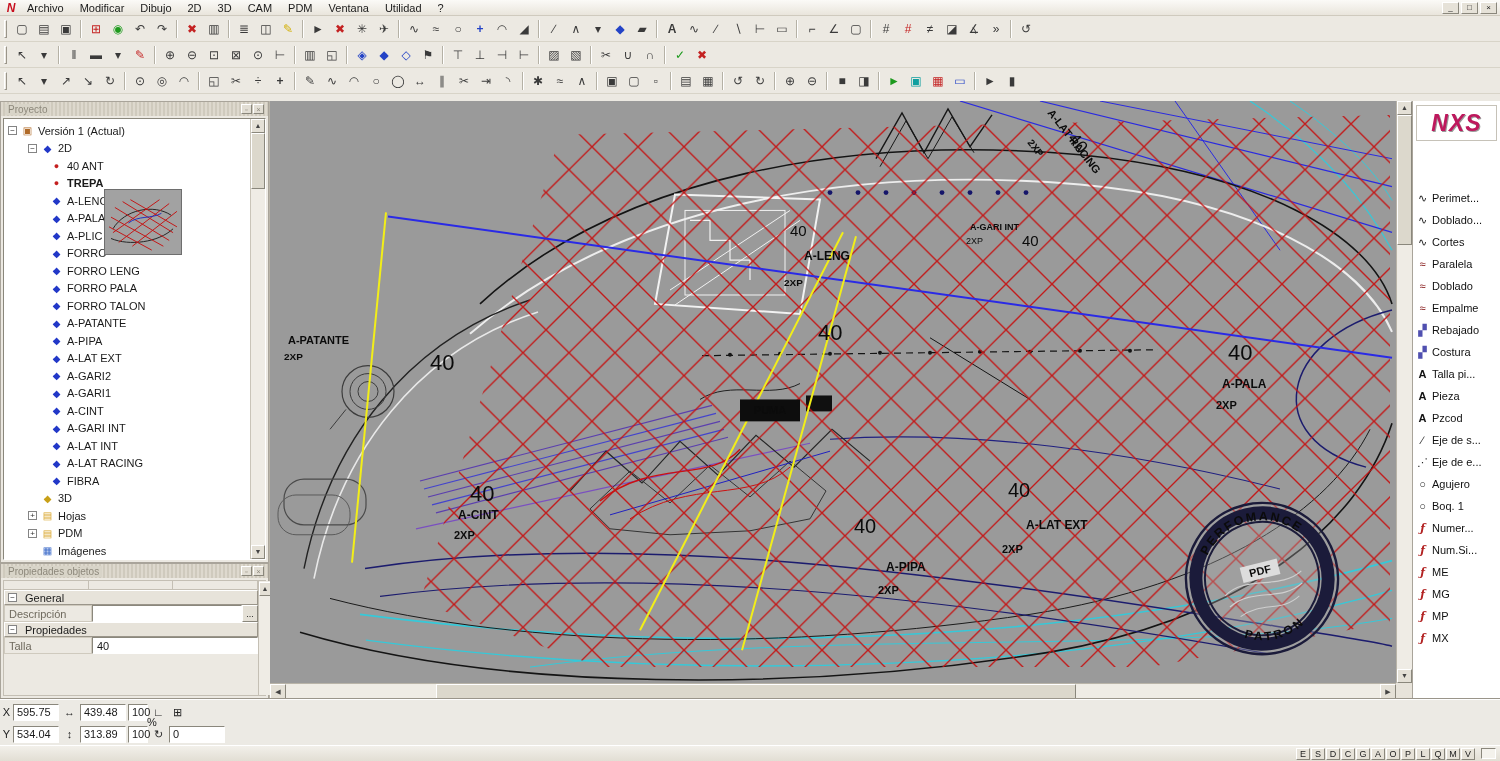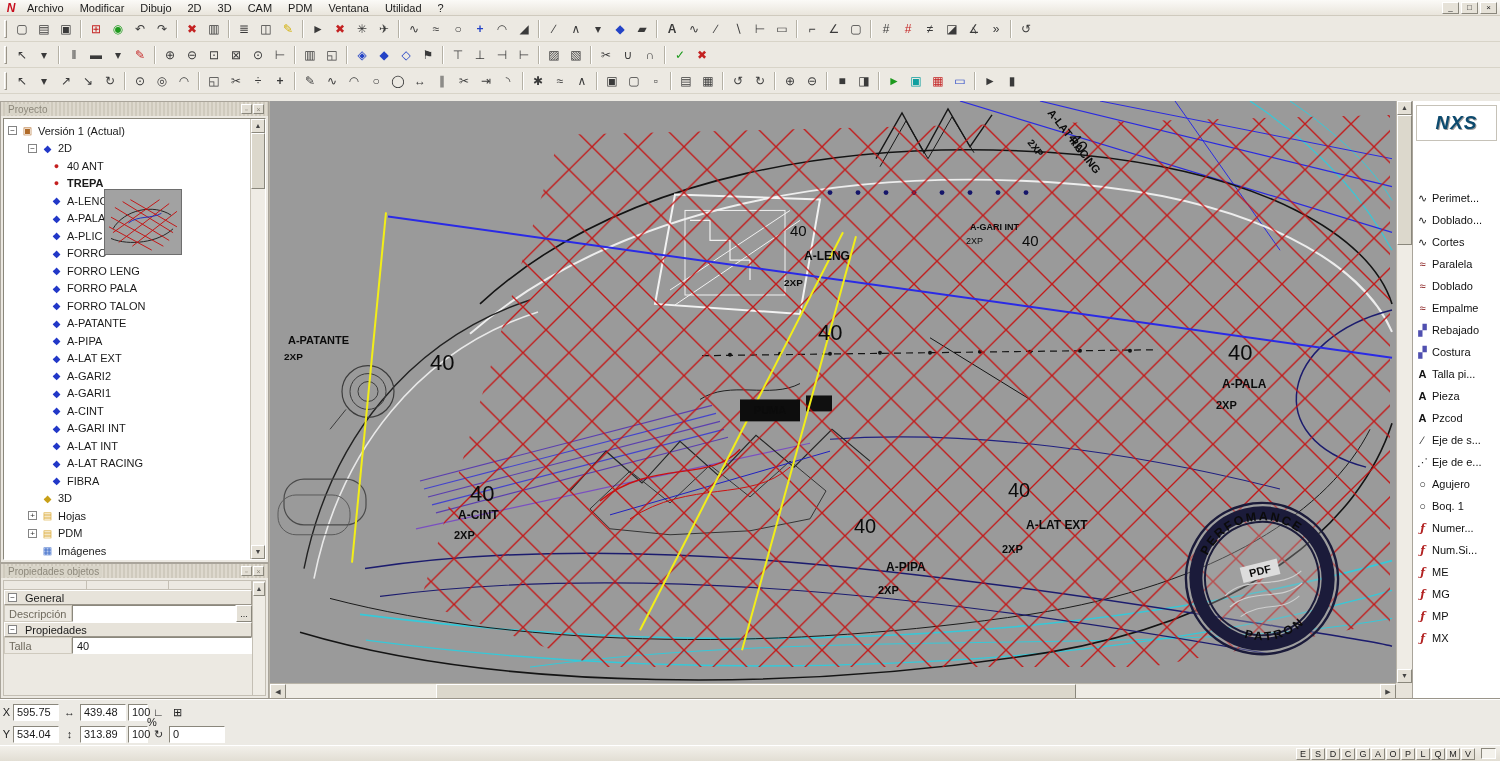--- a/index.html
+++ b/index.html
@@ -57,21 +57,21 @@
   .sarrow { height:14px; width:100%; border:1px solid; border-color:#fff #8a877c #8a877c #fff; background:#e4e0d6; font-size:7px; line-height:12px; text-align:center; color:#444; }
   .sthumb { height:56px; width:100%; border:1px solid; border-color:#fff #8a877c #8a877c #fff; background:#dcd8cc; }
   .strack { flex:1; }
 
   .props-body { flex:1; margin:2px; background:#ece9e2; border:1px solid #c4bfb4; display:flex; }
   .props-main { flex:1; display:flex; flex-direction:column; }
   .pstrip { height:9px; display:flex; border-bottom:1px solid #c4bfb4; }
   .pstrip div { flex:1; border-right:1px solid #c4bfb4; }
   .secbar { height:15px; display:flex; align-items:center; padding:0 3px; background:#e7e3da; border:1px solid; border-color:#fff #9a958a #9a958a #fff; gap:4px; }
   .prow { height:17px; display:flex; align-items:stretch; }
-  .plabel { width:68px; display:flex; align-items:center; padding:0 4px; color:#6f6a5e; border:1px solid #cfcabe; background:#ece9e2; }
+  .plabel { width:88px; display:flex; align-items:center; padding:0 4px; color:#6f6a5e; border:1px solid #cfcabe; background:#ece9e2; }
   .pfield { flex:1; background:#fff; border:1px solid; border-color:#8a877c #fff #fff #8a877c; font:inherit; padding:0 3px; }
   .pvalue { flex:1; background:#fff; border:1px solid; border-color:#8a877c #fff #fff #8a877c; display:flex; align-items:center; padding:0 4px; }
   .dots-btn { width:16px; border:1px solid; border-color:#fff #8a877c #8a877c #fff; background:#e4e0d6; font-size:9px; text-align:center; }
   .props-scroll { width:13px; flex:none; border-left:1px solid #c4bfb4; background:#efece5; }
 
   
   .canvas-col { flex:1; position:relative; min-width:0; background:#9a9a9a; }
   .canvas-area { position:absolute; left:0; top:0; right:16px; bottom:16px; }
   .canvas-area svg { width:100%; height:100%; display:block; }
   svg text { font-family:"Liberation Sans",sans-serif; fill:#0b0b0b; }
@@ -79,21 +79,21 @@
   .hsb { position:absolute; left:0; bottom:0; right:16px; height:16px; background:#efece5; border-top:1px solid #b9b4a8; display:flex; }
   .hsb .sarrow { width:16px; height:100%; line-height:14px; }
   .hsb .sthumb { width:640px; height:100%; }
   .hsb .strack-l { width:150px; } .hsb .strack-r { flex:1; }
   .sb-corner { position:absolute; right:0; bottom:0; width:16px; height:16px; background:#e7e3da; }
   .vsb .sthumb { height:130px; }
 
   
   .side-panel { width:88px; flex:none; background:#fff; border-left:1px solid #a9a49a; display:flex; flex-direction:column; }
   .logo-box { height:36px; margin:4px 3px 0 3px; background:#fff; border:1px solid #c6c2b8; display:flex; align-items:center; justify-content:center; }
-  .logo-text { color:#0c4a6e; font-weight:bold; font-style:italic; font-size:19px; letter-spacing:1px; text-shadow:1px 1px 0 #9a9a9a; }
+  .logo-text { color:#be185d; font-weight:bold; font-style:italic; font-size:23px; letter-spacing:1px; text-shadow:1px 1px 0 #9a9a9a; }
   .side-items { margin-top:46px; }
   .side-item { display:flex; align-items:center; height:22px; padding-left:3px; gap:3px; width:100%; text-align:left; }
   .sicon2 { width:13px; flex:none; text-align:center; font-size:11px; }
   .i-dark{color:#262626} .i-maroon{color:#8a2020} .i-purple{color:#5050b0}
   .i-A{color:#111;font-weight:bold}
   .i-func{color:#b22222;font-style:italic;font-weight:bold;font-family:"DejaVu Serif",serif}
   .side-label { font-size:11px; color:#111; }
 
   
   .statusbar { height:46px; background:#eceae4; border-top:1px solid #fff; box-shadow:0 -1px 0 #9a958a; padding:1px 2px; position:relative; }

